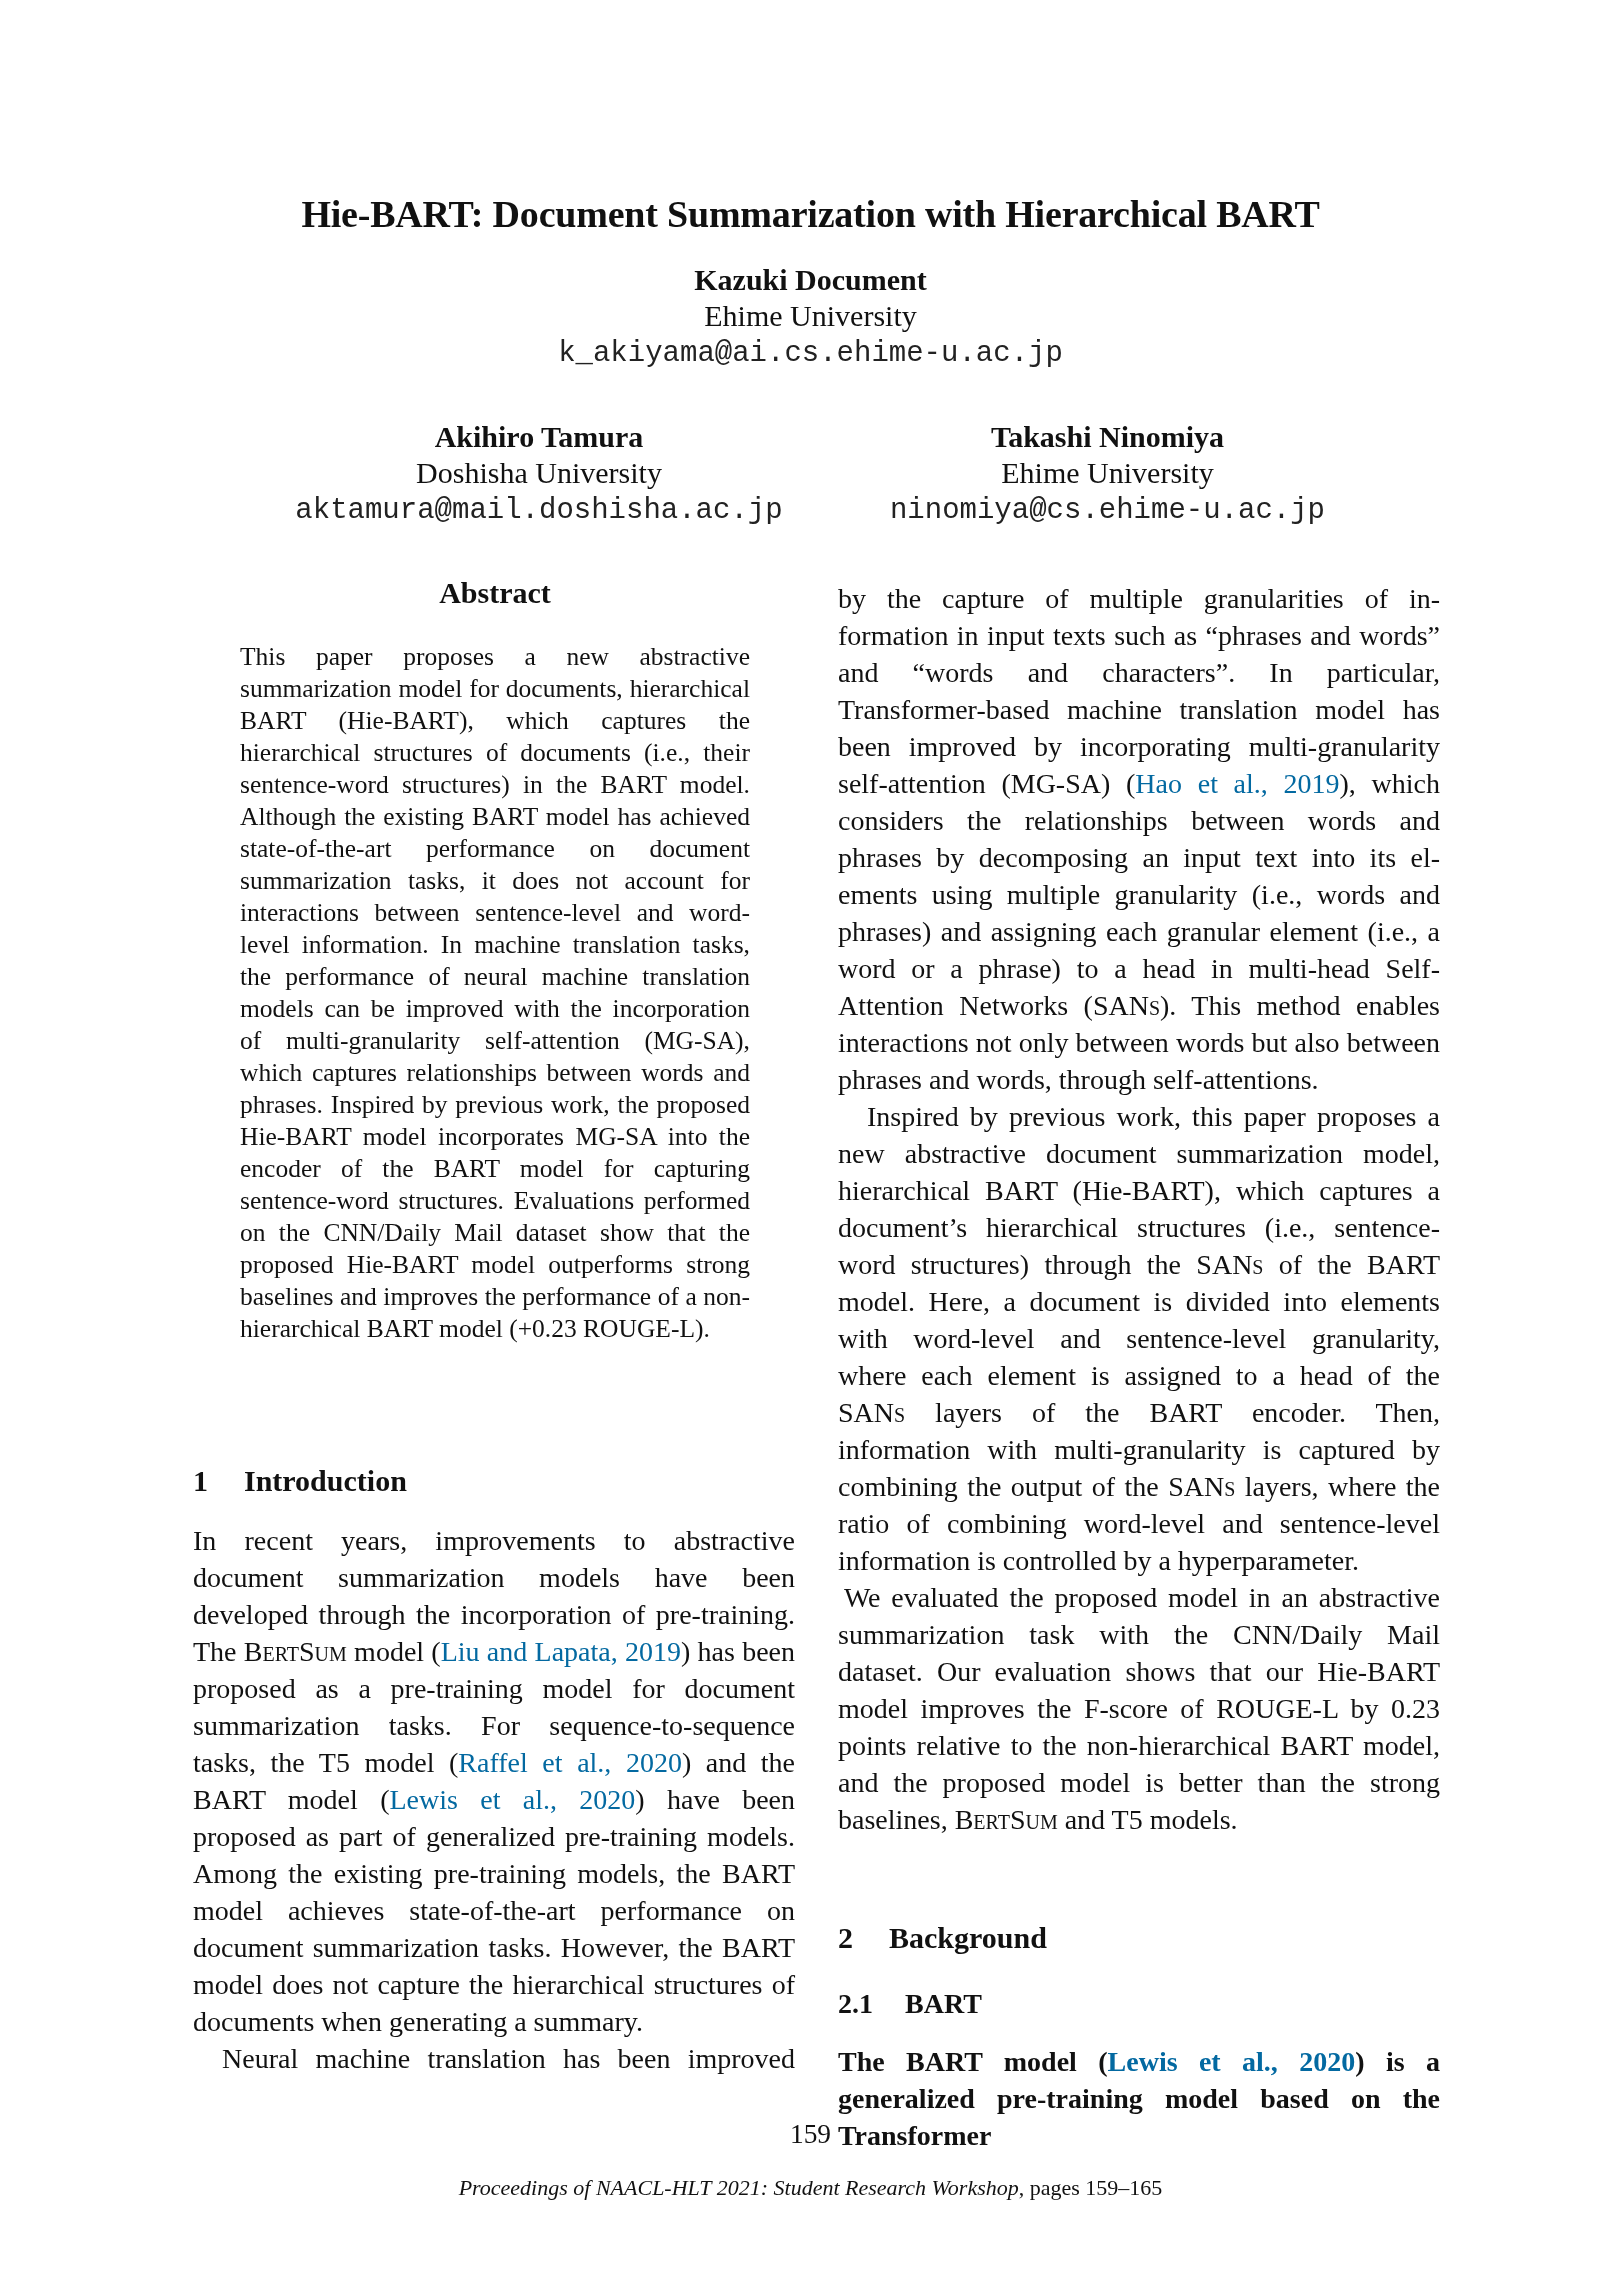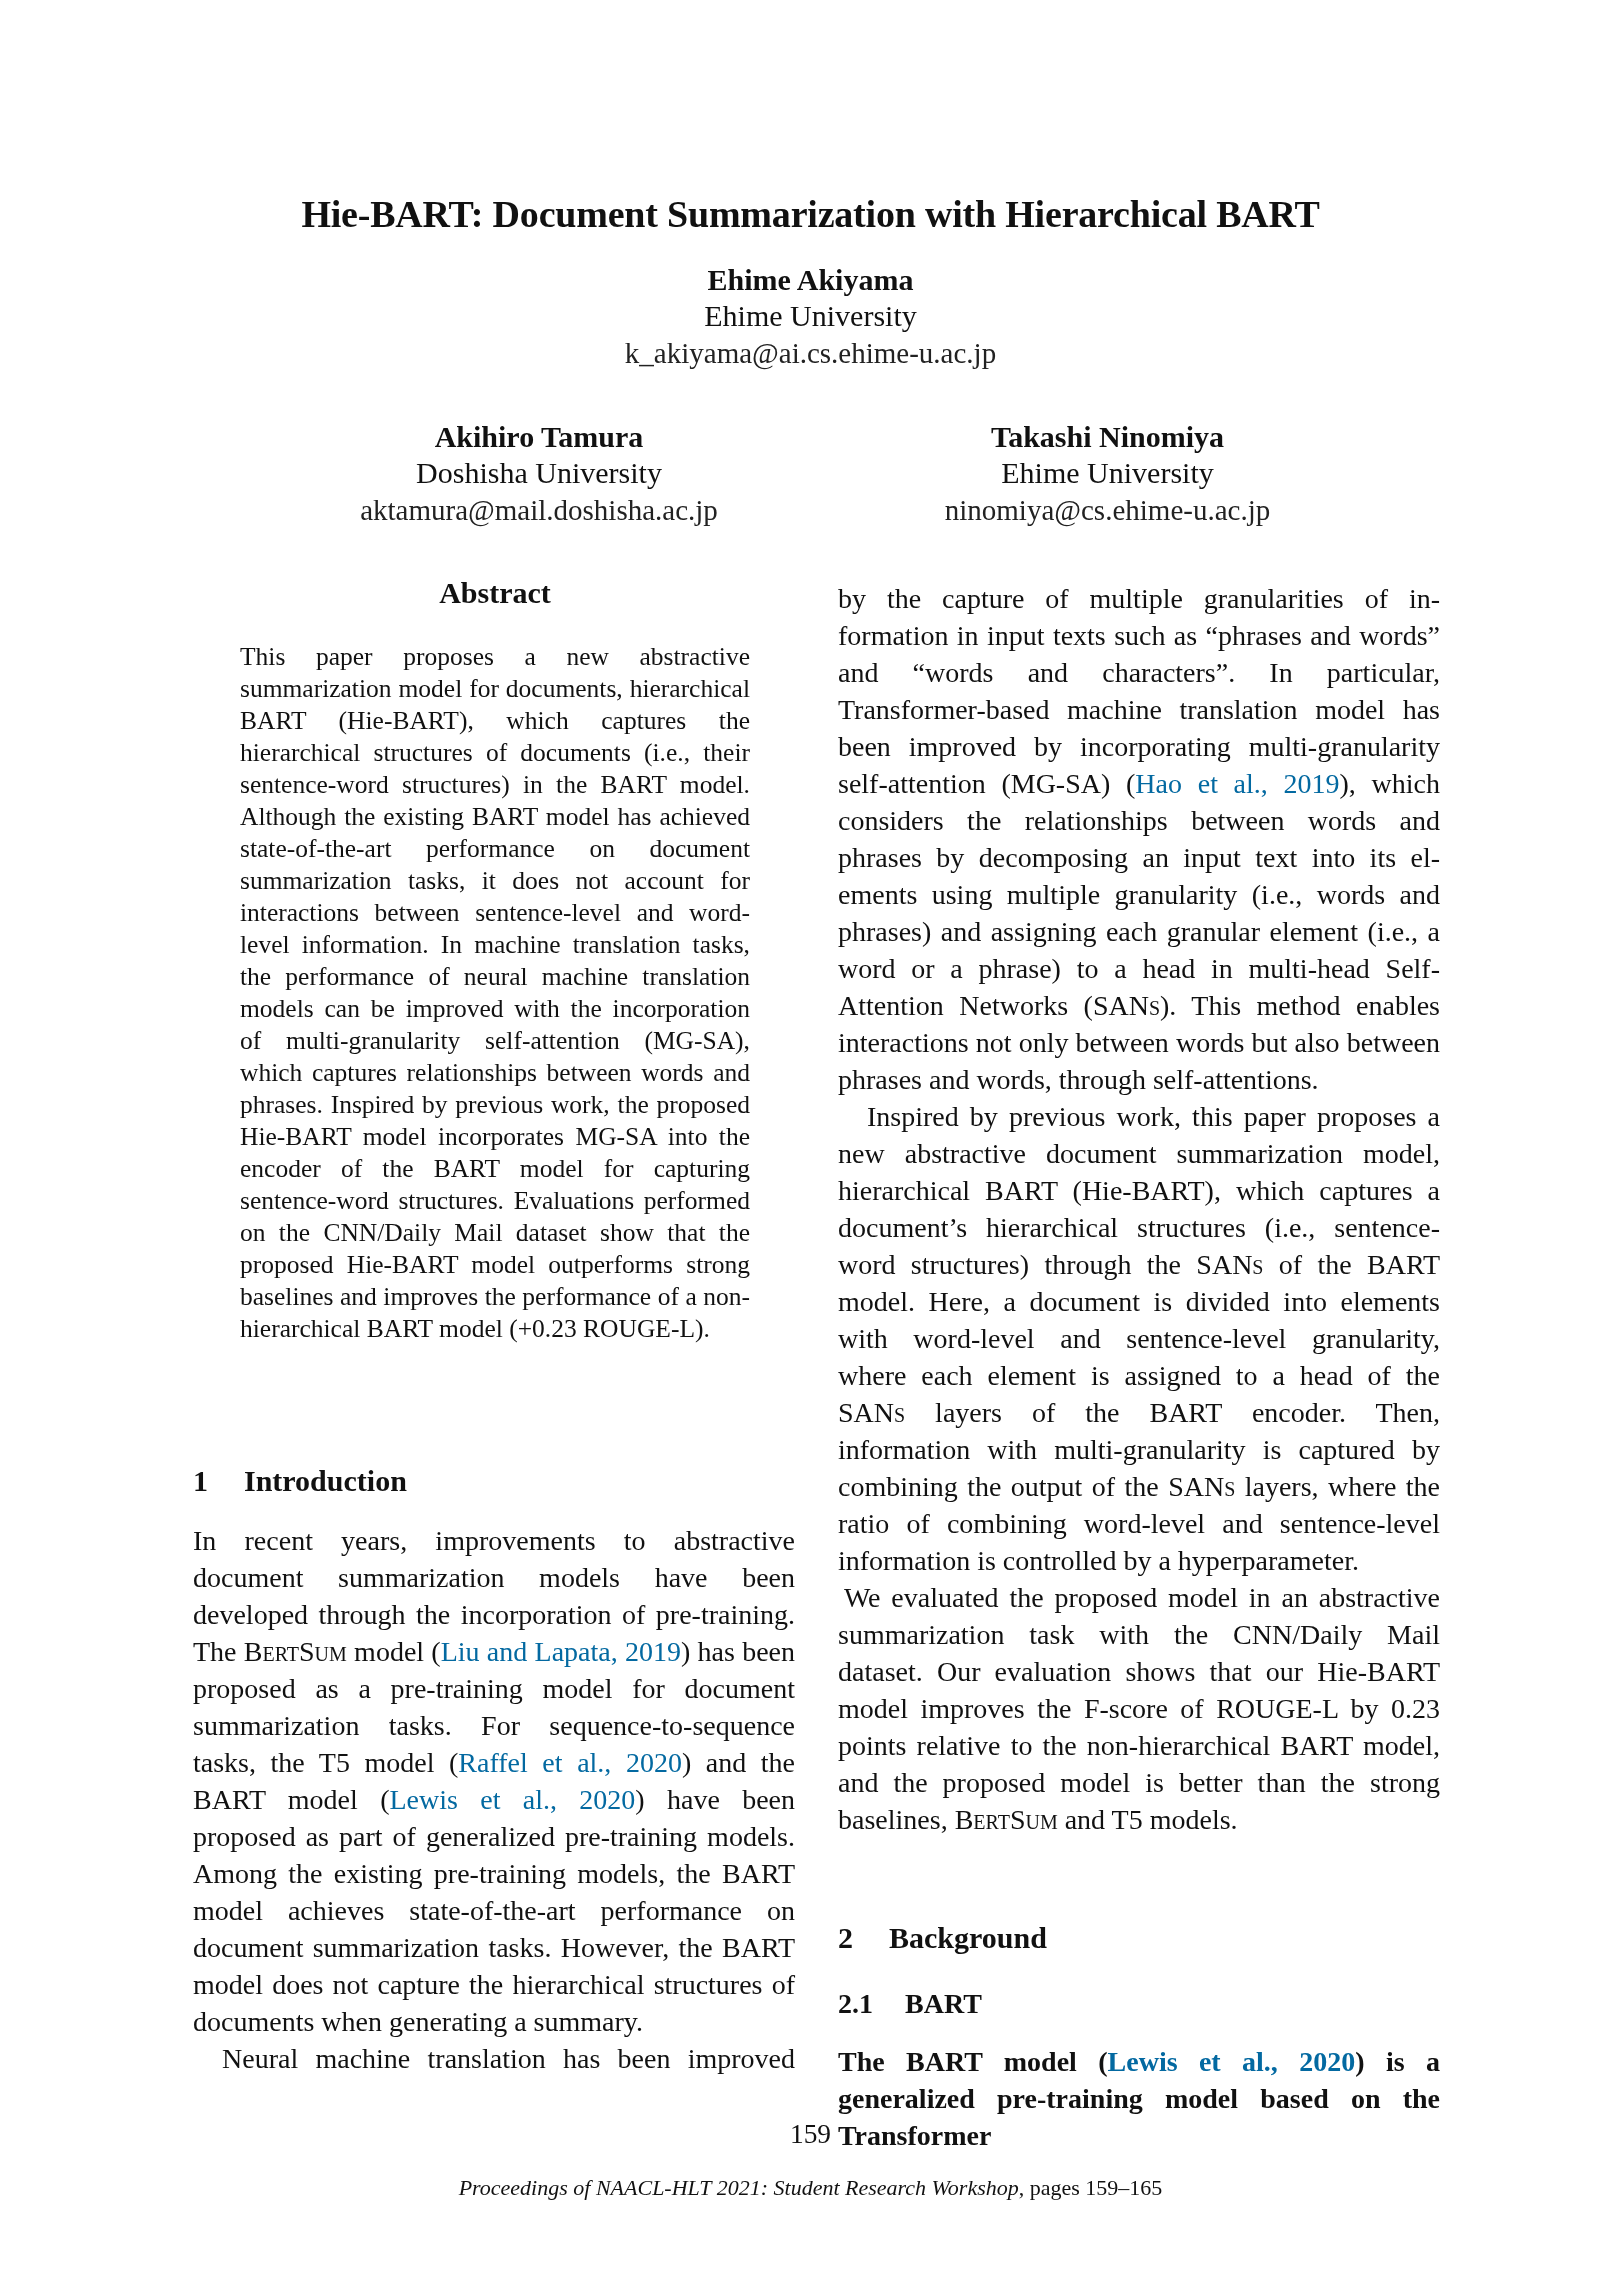--- a/index.html
+++ b/index.html
@@ -1,21 +1,21 @@
 <!DOCTYPE html>
 <html><head>
 <meta charset="utf-8">
 <style>
   html, body { margin: 0; padding: 0; background: #ffffff; }
   body { width: 1621px; height: 2293px; position: relative; overflow: hidden; color: #111; font-family: "Liberation Serif", "DejaVu Serif", serif; }
   .abs { position: absolute; }
   .title { left: 0; width: 1621px; top: 192px; text-align: center; font-size: 38px; font-weight: bold; letter-spacing: -0.2px; }
   .author-name { font-weight: bold; font-size: 30px; text-align: center; }
   .affil { font-size: 30px; text-align: center; }
-  .email { font-family: Liberation Serif, serif; font-size: 29px; text-align: center; color: #222; }
+  .email { font-family: Liberation Mono, monospace; font-size: 29px; text-align: center; color: #222; }
   .col { position: absolute; font-size: 28px; line-height: 37px; text-align: justify; hyphens: manual; }
   .col p { margin: 0; }
   .abstract-head { position: absolute; left: 240px; width: 510px; top: 576px; text-align: center; font-weight: bold; font-size: 30px; }
   .abstract-body { left: 240px; width: 510px; top: 641px; font-size: 25.5px; line-height: 32px; }
   .left-col { left: 193px; width: 602px; }
   .right-col { left: 838px; width: 602px; }
   .sec-head { position: absolute; font-weight: bold; font-size: 30px; }
   .sec-num { display: inline-block; width: 51px; }
   .subsec-num { display: inline-block; width: 67px; }
   .cite { color: #0369a1; }
@@ -25,21 +25,21 @@
   .page-num { left: 0; width: 1621px; top: 2119px; text-align: center; font-size: 27.4px; }
   .footer { left: 0; width: 1621px; top: 2176px; text-align: center; font-size: 22px; line-height: 23.5px; }
   .footer i { font-style: italic; }
 </style>
 </head>
 <body>
 
 <div class="abs title">Hie-BART: Document Summarization with Hierarchical BART</div>
 
 <div class="abs" style="left:0;width:1621px;top:263px;">
-  <div class="author-name">Ehime Akiyama</div>
+  <div class="author-name">Kazuki Document</div>
   <div class="affil" style="margin-top:2px;">Ehime University</div>
   <div class="email" style="margin-top:3.9px;">k_akiyama@ai.cs.ehime-u.ac.jp</div>
 </div>
 
 <div class="abs" style="left:255px;width:568px;top:420px;">
   <div class="author-name">Akihiro Tamura</div>
   <div class="affil" style="margin-top:2px;">Doshisha University</div>
   <div class="email" style="margin-top:3.9px;">aktamura@mail.doshisha.ac.jp</div>
 </div>
 

